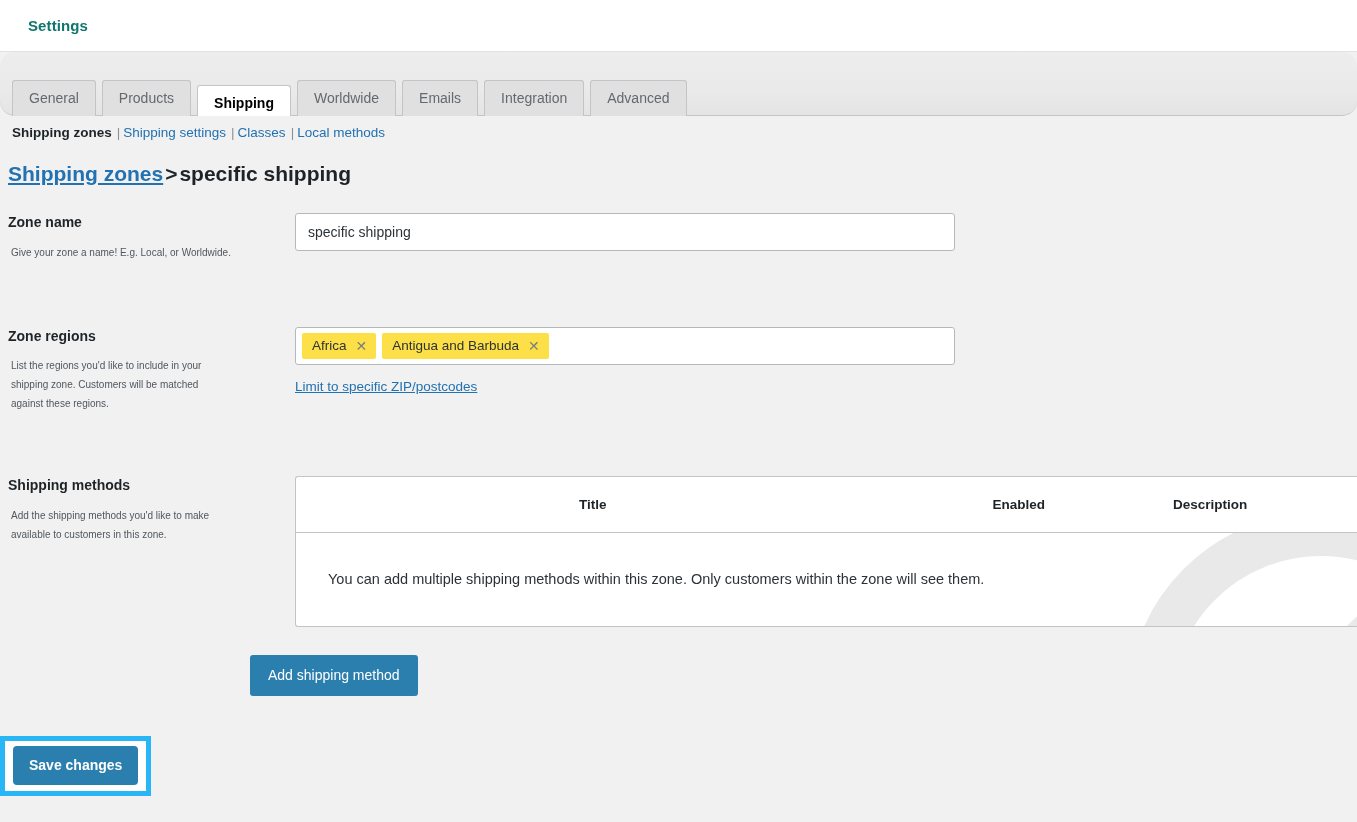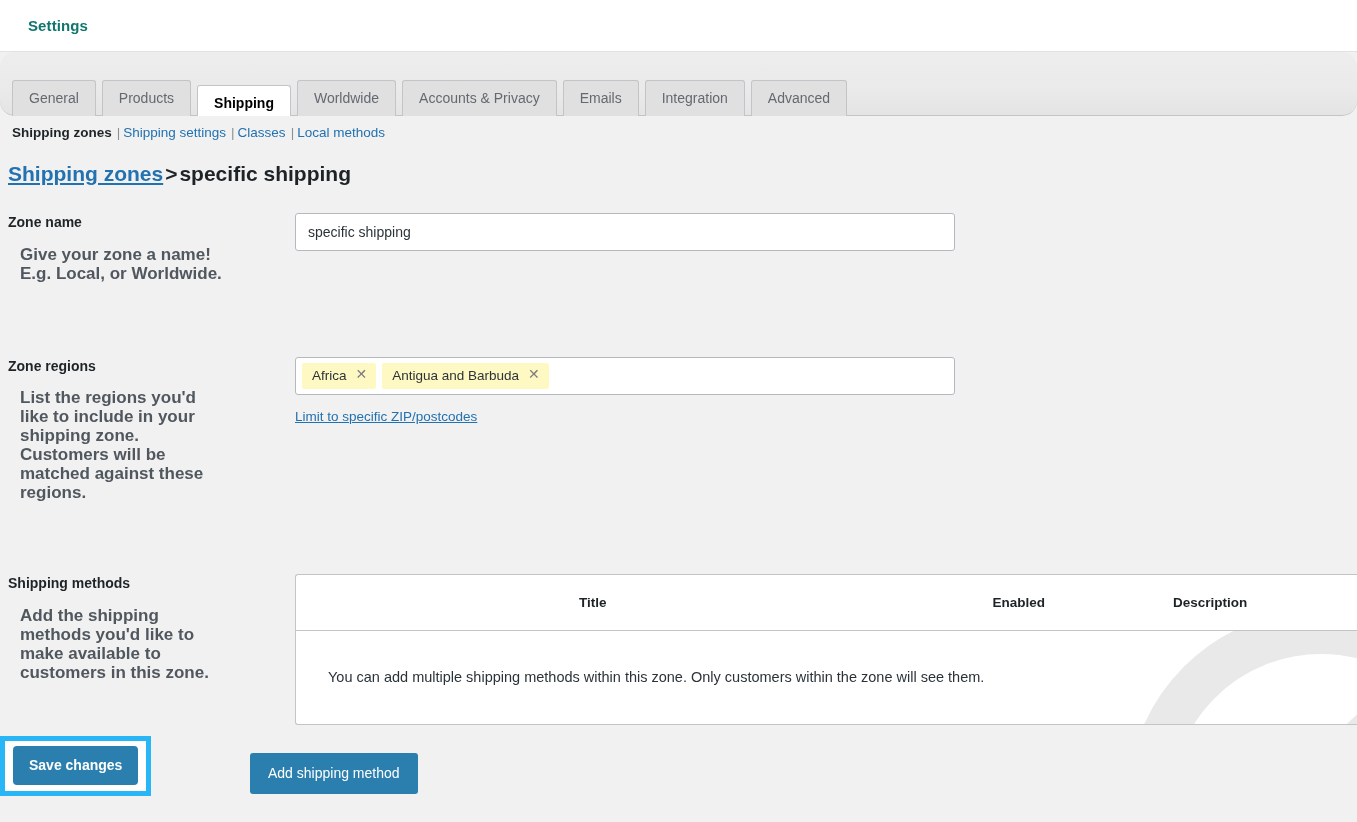--- a/index.html
+++ b/index.html
@@ -131,25 +131,24 @@
     flex: 0 0 250px;
   }
   .row-label h3 {
     margin: 0 0 10px 0;
     font-size: 14px;
     font-weight: bold;
     color: #1d2327;
     line-height: 1.4;
   }
   .row-label p {
-    margin: 12px;
-    font-size: 17px;
+    margin: 3px;
+    font-size: 10px;
     line-height: 19px;
     color: #50575e;
-    font-weight: bold;
   }
   .row-field {
     flex: 1;
     min-width: 0;
   }
 
   
   .text-input {
     width: 660px;
     height: 38px;
@@ -174,22 +173,23 @@
     border-radius: 3px;
     padding: 5px 6px;
     display: flex;
     flex-wrap: wrap;
     gap: 6px;
     align-items: center;
     cursor: text;
   }
   .token {
     display: inline-flex;
+    align-items: center;
     gap: 9px;
-    background: #fef9c3;
+    background: #fde047;
     border-radius: 2px;
     padding: 4px 9px 5px 10px;
     font-size: 13.5px;
     color: #2c3338;
     line-height: 1.3;
   }
   .token-x {
     color: #7d7d7d;
     font-size: 14px;
     line-height: 1;
@@ -332,21 +332,20 @@
 <div class="topbar">
   <span class="topbar-title">Settings</span>
 </div>
 
 <div class="tabwrap">
   <div class="tabs">
     <div class="tab">General</div>
     <div class="tab">Products</div>
     <div class="tab active">Shipping</div>
     <div class="tab">Worldwide</div>
-    <div class="tab">Accounts &amp; Privacy</div>
     <div class="tab">Emails</div>
     <div class="tab">Integration</div>
     <div class="tab">Advanced</div>
   </div>
 </div>
 
 <div class="subnav">
   <span class="current">Shipping zones</span><span class="sep">|</span><a>Shipping settings</a><span class="sep">|</span><a>Classes</a><span class="sep">|</span><a>Local methods</a>
 </div>
 

